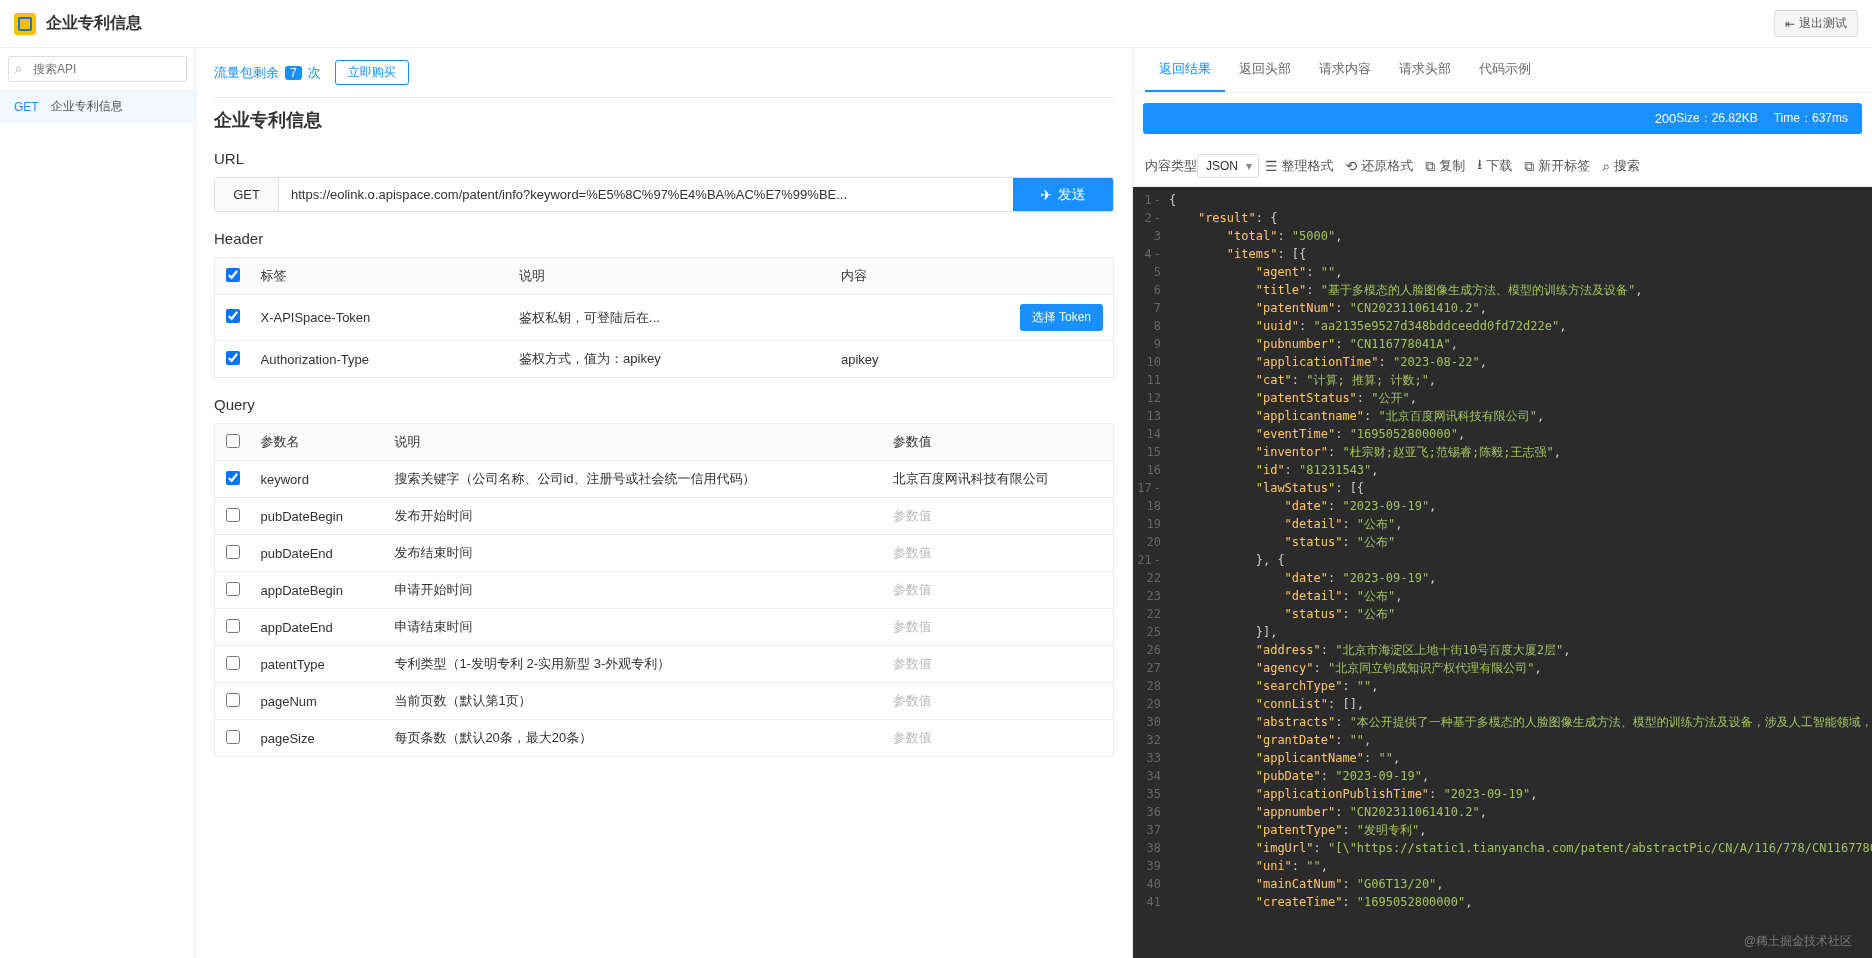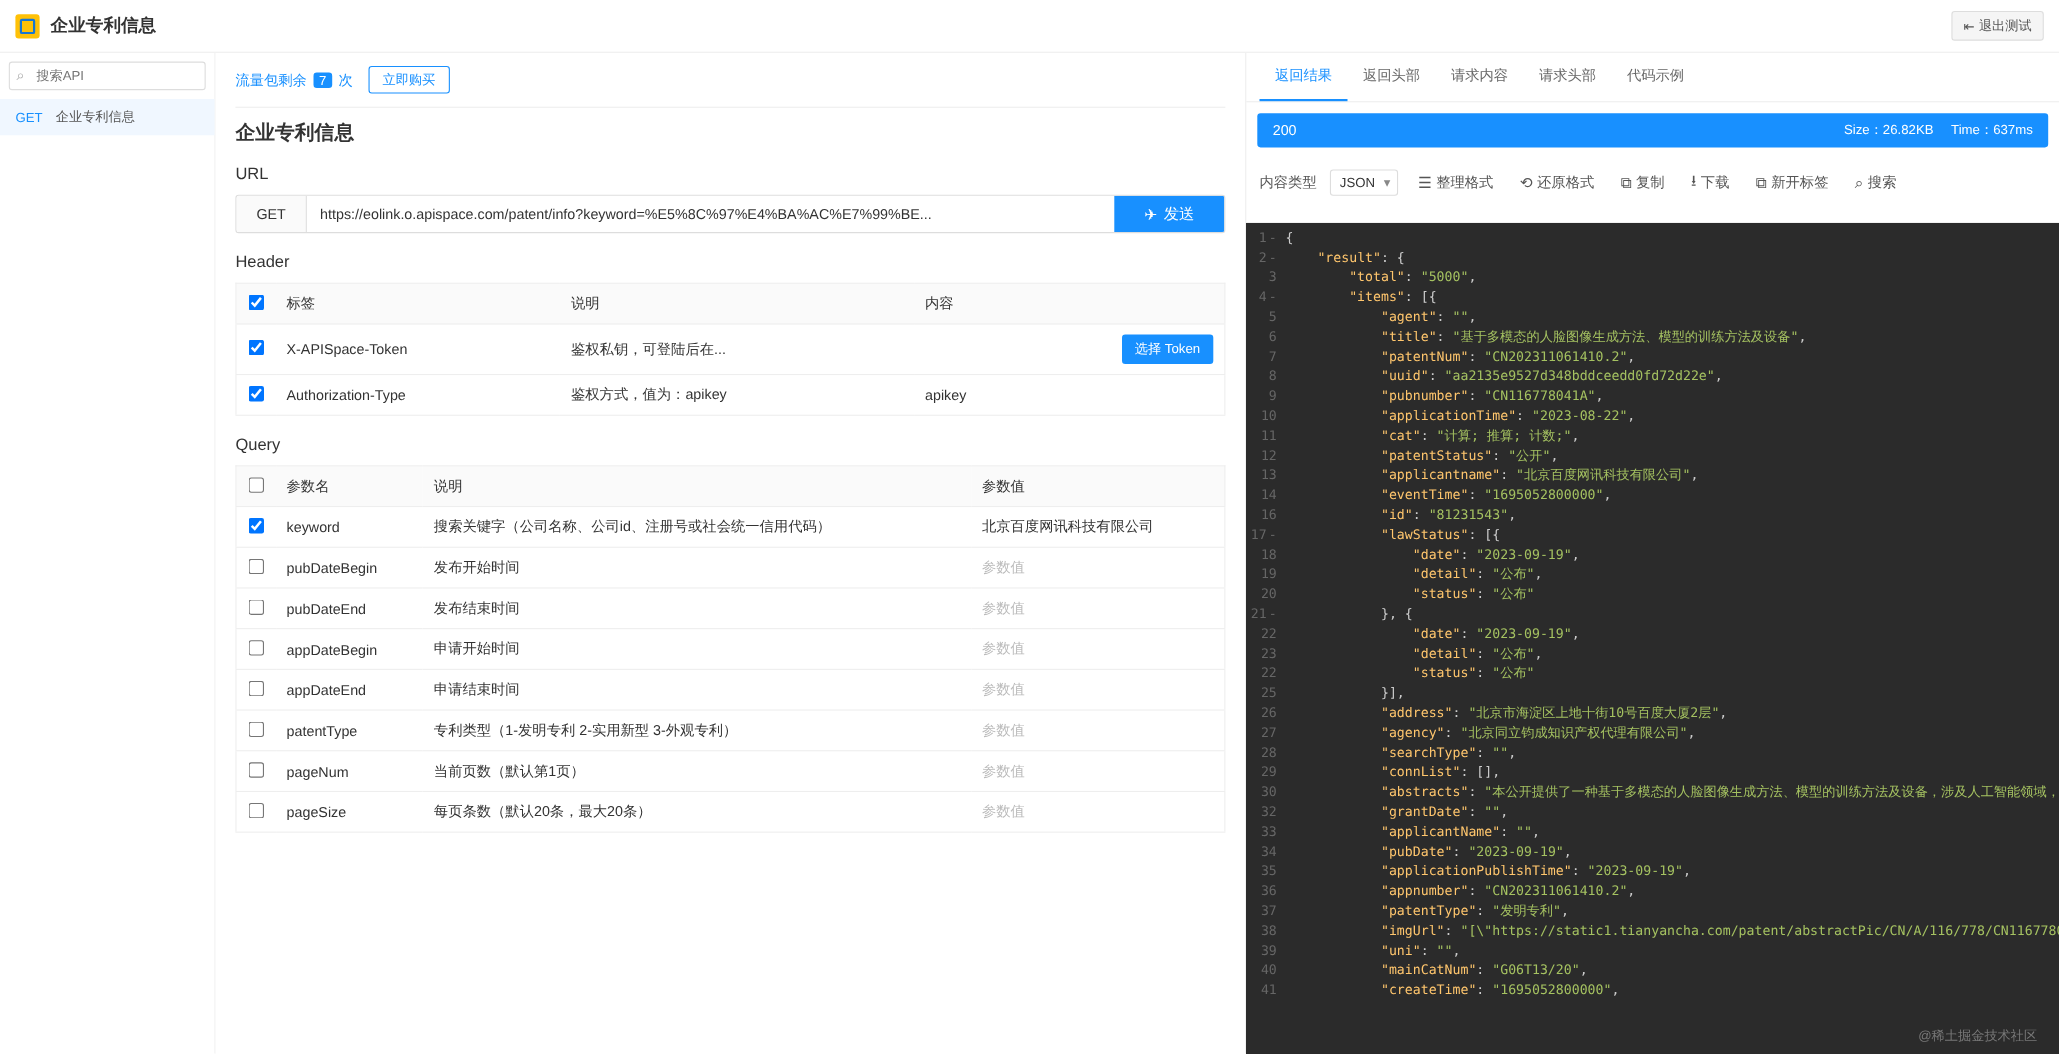--- a/index.html
+++ b/index.html
@@ -35,23 +35,23 @@
 .ptable th, .ptable td { text-align: left; padding: 9px 10px; border-bottom: 1px solid #eee; font-size: 13px; vertical-align: middle; }
 .ptable thead th { background: #fafafa; font-weight: 500; color: #333; }
 .ptable .chk { width: 36px; text-align: center; }
 .ptable input[type=checkbox] { width: 14px; height: 14px; cursor: pointer; }
 .token-btn { background: #1890ff; color: #fff; border: none; border-radius: 3px; padding: 5px 12px; font-size: 12px; cursor: pointer; float: right; margin-left: 38px; }
 .placeholder-txt { color: #bbb; }
 .right { width: 740px; border-left: 1px solid #eee; display: flex; flex-direction: column; background: #fff; }
 .rtabs { display: flex; border-bottom: 1px solid #eee; padding: 0 12px; }
 .rtab { padding: 12px 14px; font-size: 13px; color: #666; cursor: pointer; border-bottom: 2px solid transparent; }
 .rtab.active { color: #1890ff; border-bottom-color: #1890ff; }
-.status-bar { background: #1890ff; color: #fff; display: flex; align-items: center; justify-content: space-between; padding: 7px 14px; font-size: 13px; margin: 10px; border-radius: 3px; }
+.status-bar { background: #1890ff; color: #fff; display: flex; align-items: center; justify-content: flex-end; padding: 7px 14px; font-size: 13px; margin: 10px; border-radius: 3px; }
 .status-meta { display: flex; gap: 16px; font-size: 12px; }
-.rtoolbar { display: flex; align-items: center; gap: 12px; padding: 6px 12px 20px; border-bottom: 1px solid #eee; flex-wrap: wrap; }
+.rtoolbar { display: flex; align-items: center; padding: 6px 12px 4px; border-bottom: 1px solid #eee; flex-wrap: wrap; }
 .rtool-label { font-size: 13px; color: #555; }
 .rselect { border: 1px solid #ddd; border-radius: 3px; padding: 4px 20px 4px 8px; font-size: 12px; background: #fff; cursor: pointer; position: relative; }
 .rselect::after { content: "▾"; position: absolute; right: 6px; top: 4px; color: #888; }
 .rtool-btn { display: flex; align-items: center; gap: 4px; font-size: 13px; color: #555; cursor: pointer; background: none; border: none; padding: 4px 6px; }
 .rtool-btn .ico { font-size: 14px; }
 .code-pane { flex: 1; background: #2b2b2b; color: #ccc; font-family: Consolas, Monaco, monospace; font-size: 12px; overflow: auto; padding: 4px 0; line-height: 1.5; }
 .cline { display: flex; }
 .gut { width: 36px; text-align: right; color: #666; padding-right: 8px; user-select: none; flex-shrink: 0; }
 .gut .fold { color: #666; margin-left: 2px; }
 .ctxt { white-space: pre; flex: 1; }
@@ -294,20 +294,24 @@
           </div>
           <div class="cline">
             <div class="gut">13 </div>
             <div class="ctxt">            <span class="k">"applicantname"</span><span class="p">: </span><span class="s">"北京百度网讯科技有限公司"</span><span class="p">,</span></div>
           </div>
           <div class="cline">
             <div class="gut">14 </div>
             <div class="ctxt">            <span class="k">"eventTime"</span><span class="p">: </span><span class="s">"1695052800000"</span><span class="p">,</span></div>
           </div>
           <div class="cline">
+            <div class="gut">15 </div>
+            <div class="ctxt">            <span class="k">"inventor"</span><span class="p">: </span><span class="s">"杜宗财;赵亚飞;范锡睿;陈毅;王志强"</span><span class="p">,</span></div>
+          </div>
+          <div class="cline">
             <div class="gut">16 </div>
             <div class="ctxt">            <span class="k">"id"</span><span class="p">: </span><span class="s">"81231543"</span><span class="p">,</span></div>
           </div>
           <div class="cline">
             <div class="gut">17<span class="fold">-</span></div>
             <div class="ctxt">            <span class="k">"lawStatus"</span><span class="p">: [{</span></div>
           </div>
           <div class="cline">
             <div class="gut">18 </div>
             <div class="ctxt">                <span class="k">"date"</span><span class="p">: </span><span class="s">"2023-09-19"</span><span class="p">,</span></div>

